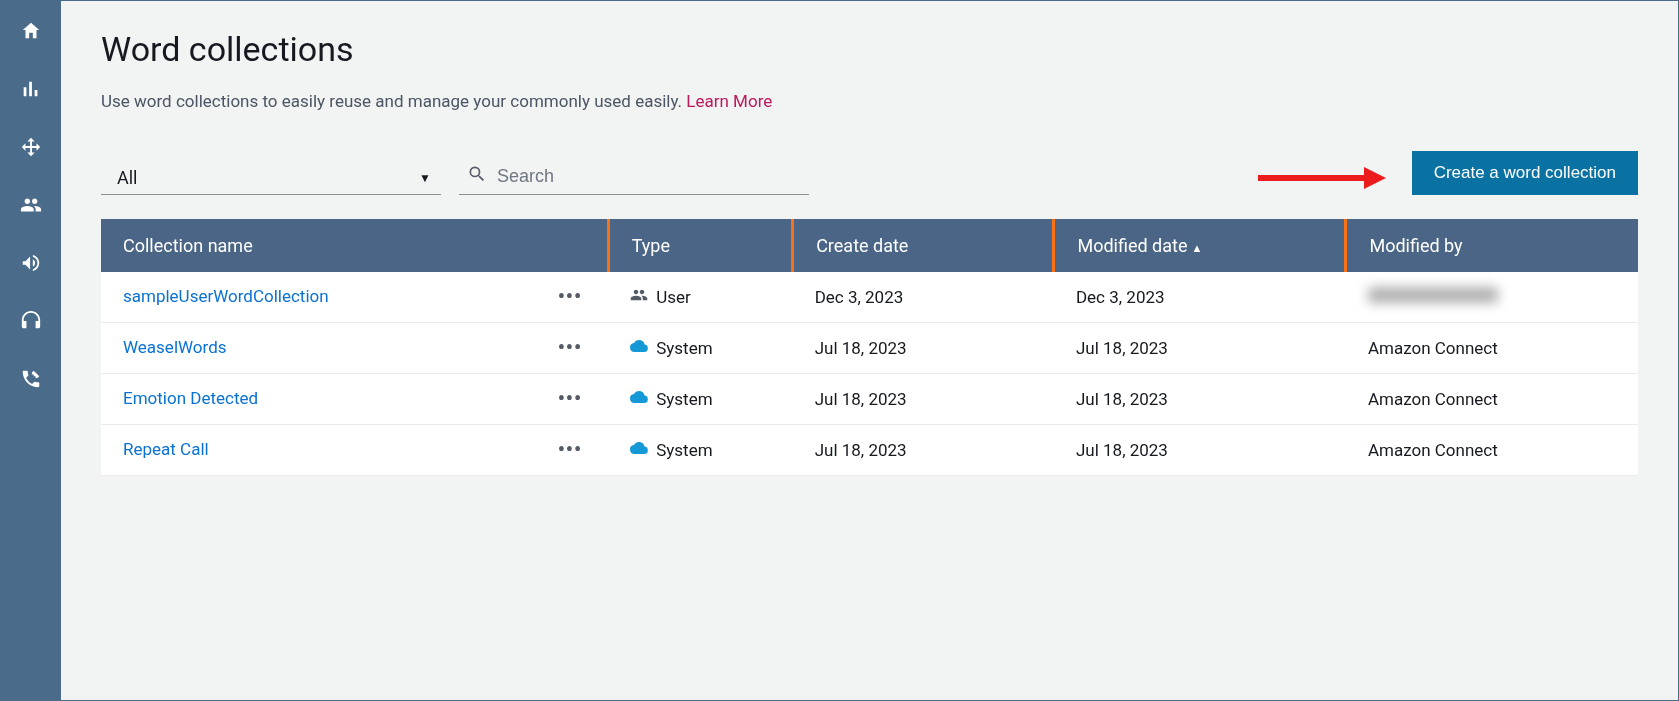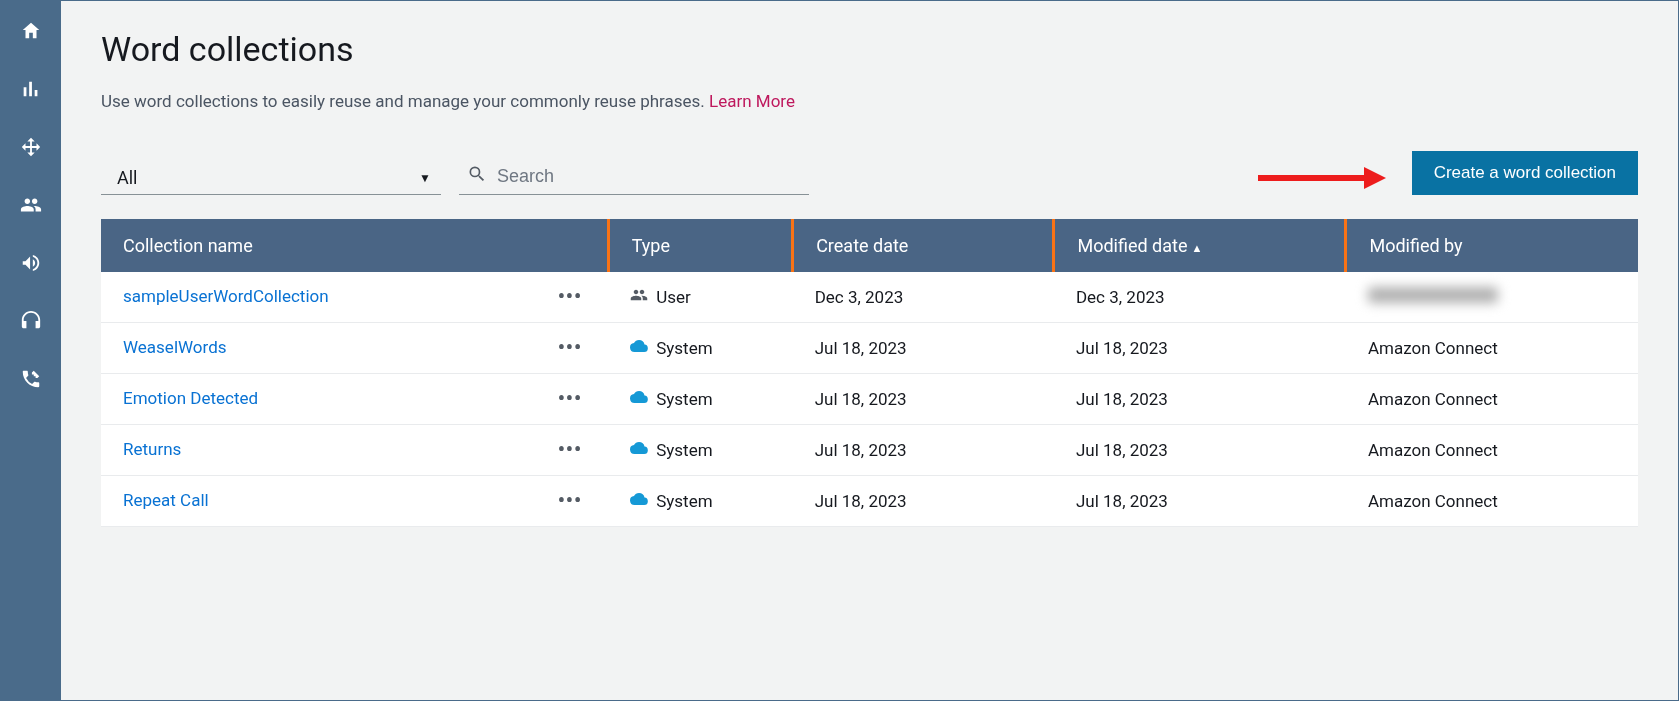--- a/index.html
+++ b/index.html
@@ -188,21 +188,21 @@
         <path d="M6.62 10.79a15.05 15.05 0 006.59 6.59l2.2-2.2c.27-.27.67-.36 1.02-.24 1.12.37 2.33.57 3.57.57.55 0 1 .45 1 1V20c0 .55-.45 1-1 1C10.61 21 3 13.39 3 4c0-.55.45-1 1-1h3.5c.55 0 1 .45 1 1 0 1.25.2 2.45.57 3.57.11.35.02.74-.25 1.02l-2.2 2.2zM15 3l6 6-2 2h-2V9h-2V7h-2V5z"></path>
       </svg>
   </div>
 </nav>
 
 <main class="main">
 
   <h1 class="page-title">Word collections</h1>
 
   <p class="desc">
-    <span>Use word collections to easily reuse and manage your commonly reuse phrases.</span>
+    <span>Use word collections to easily reuse and manage your commonly used easily.</span>
     <a href="#">Learn More</a>
   </p>
 
   <div class="controls">
     <div class="filter-select">
       <span>All</span>
       <span class="caret">▼</span>
     </div>
     <div class="search-box">
       <span>
@@ -289,48 +289,31 @@
                 </svg></span>
               <span>System</span>
             </div>
           </td>
           <td>Jul 18, 2023</td>
           <td>Jul 18, 2023</td>
           <td>Amazon Connect</td>
         </tr>
         <tr>
           <td class="name-cell">
-            <a href="#">Returns</a>
+            <a href="#">Repeat Call</a>
             <span class="row-actions">•••</span>
           </td>
           <td>
             <div class="type-cell type-system">
               <span><svg viewBox="0 0 24 24">
                   <path d="M19.35 10.04A7.49 7.49 0 0012 4a7.5 7.5 0 00-6.65 4.04A6 6 0 006 20h13a5 5 0 00.35-9.96z"></path>
                 </svg></span>
               <span>System</span>
             </div>
           </td>
           <td>Jul 18, 2023</td>
           <td>Jul 18, 2023</td>
           <td>Amazon Connect</td>
         </tr>
-        <tr>
-          <td class="name-cell">
-            <a href="#">Repeat Call</a>
-            <span class="row-actions">•••</span>
-          </td>
-          <td>
-            <div class="type-cell type-system">
-              <span><svg viewBox="0 0 24 24">
-                  <path d="M19.35 10.04A7.49 7.49 0 0012 4a7.5 7.5 0 00-6.65 4.04A6 6 0 006 20h13a5 5 0 00.35-9.96z"></path>
-                </svg></span>
-              <span>System</span>
-            </div>
-          </td>
-          <td>Jul 18, 2023</td>
-          <td>Jul 18, 2023</td>
-          <td>Amazon Connect</td>
-        </tr>
       </tbody>
   </table>
 
 </main>
 
 </body></html>

